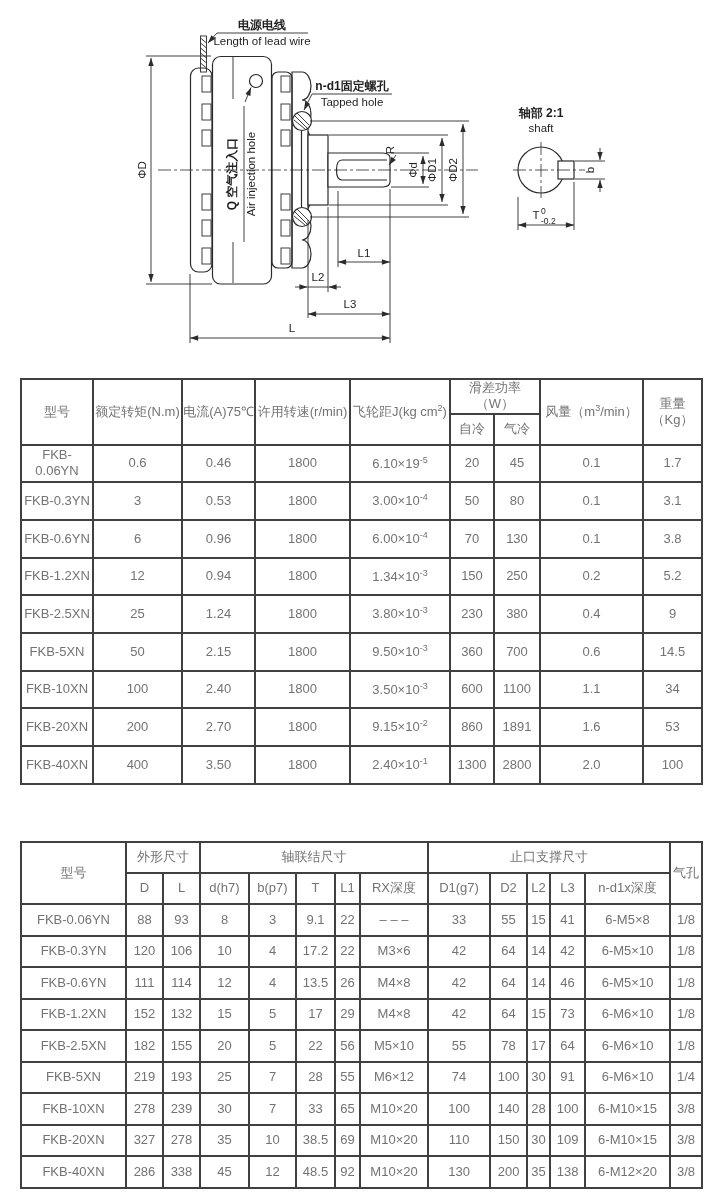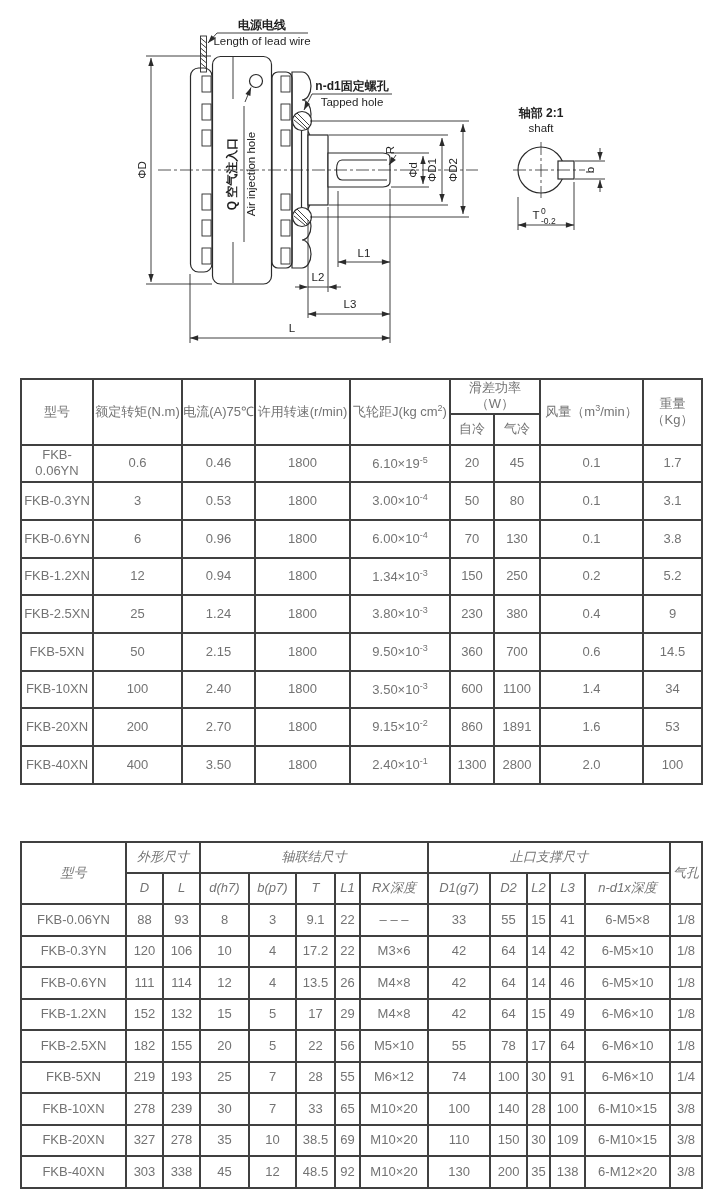--- a/index.html
+++ b/index.html
@@ -16,21 +16,21 @@
   
   table{border-collapse:collapse;table-layout:fixed;position:absolute;left:20px;width:681px;background:#fff;}
   th,td{border:2px solid #404040;text-align:center;vertical-align:middle;padding:0;
         font-weight:normal;color:#737373;font-size:13px;line-height:1.25;
         font-family:"Liberation Sans",sans-serif;overflow:hidden;}
   sup{font-size:9px;}
   .t1{top:378px;}
   .t1 thead th{height:29px;}
   .t1 tbody td{height:35.7px;}
   .t2{top:841px;}
-  .t2 thead th{height:29px;font-style:italic;}
+  .t2 thead th{height:29px;}
   .t2 tbody td{height:29.5px;}
 </style>
 </head>
 <body>
 
 <div class="draw-wrap">
 <svg width="721" height="368" viewBox="0 0 721 368">
   <defs>
     <marker id="aE" orient="auto" markerWidth="11" markerHeight="8" refX="10" refY="4">
           <path d="M1,1 L10,4 L1,7 Z" fill="#2b2b2b"></path>
@@ -286,21 +286,21 @@
         <td>14.5</td>
       </tr>
     <tr>
         <td>FKB-10XN</td>
         <td>100</td>
         <td>2.40</td>
         <td>1800</td>
         <td><span>3.50×10</span><sup>-3</sup></td>
         <td>600</td>
         <td>1100</td>
-        <td>1.4</td>
+        <td>1.1</td>
         <td>34</td>
       </tr>
     <tr>
         <td>FKB-20XN</td>
         <td>200</td>
         <td>2.70</td>
         <td>1800</td>
         <td><span>9.15×10</span><sup>-2</sup></td>
         <td>860</td>
         <td>1891</td>
@@ -415,21 +415,21 @@
         <td>152</td>
         <td>132</td>
         <td>15</td>
         <td>5</td>
         <td>17</td>
         <td>29</td>
         <td>M4×8</td>
         <td>42</td>
         <td>64</td>
         <td>15</td>
-        <td>49</td>
+        <td>73</td>
         <td>6-M6×10</td>
         <td>1/8</td>
       </tr>
     <tr>
         <td>FKB-2.5XN</td>
         <td>182</td>
         <td>155</td>
         <td>20</td>
         <td>5</td>
         <td>22</td>
@@ -485,21 +485,21 @@
         <td>M10×20</td>
         <td>110</td>
         <td>150</td>
         <td>30</td>
         <td>109</td>
         <td>6-M10×15</td>
         <td>3/8</td>
       </tr>
     <tr>
         <td>FKB-40XN</td>
-        <td>303</td>
+        <td>286</td>
         <td>338</td>
         <td>45</td>
         <td>12</td>
         <td>48.5</td>
         <td>92</td>
         <td>M10×20</td>
         <td>130</td>
         <td>200</td>
         <td>35</td>
         <td>138</td>

